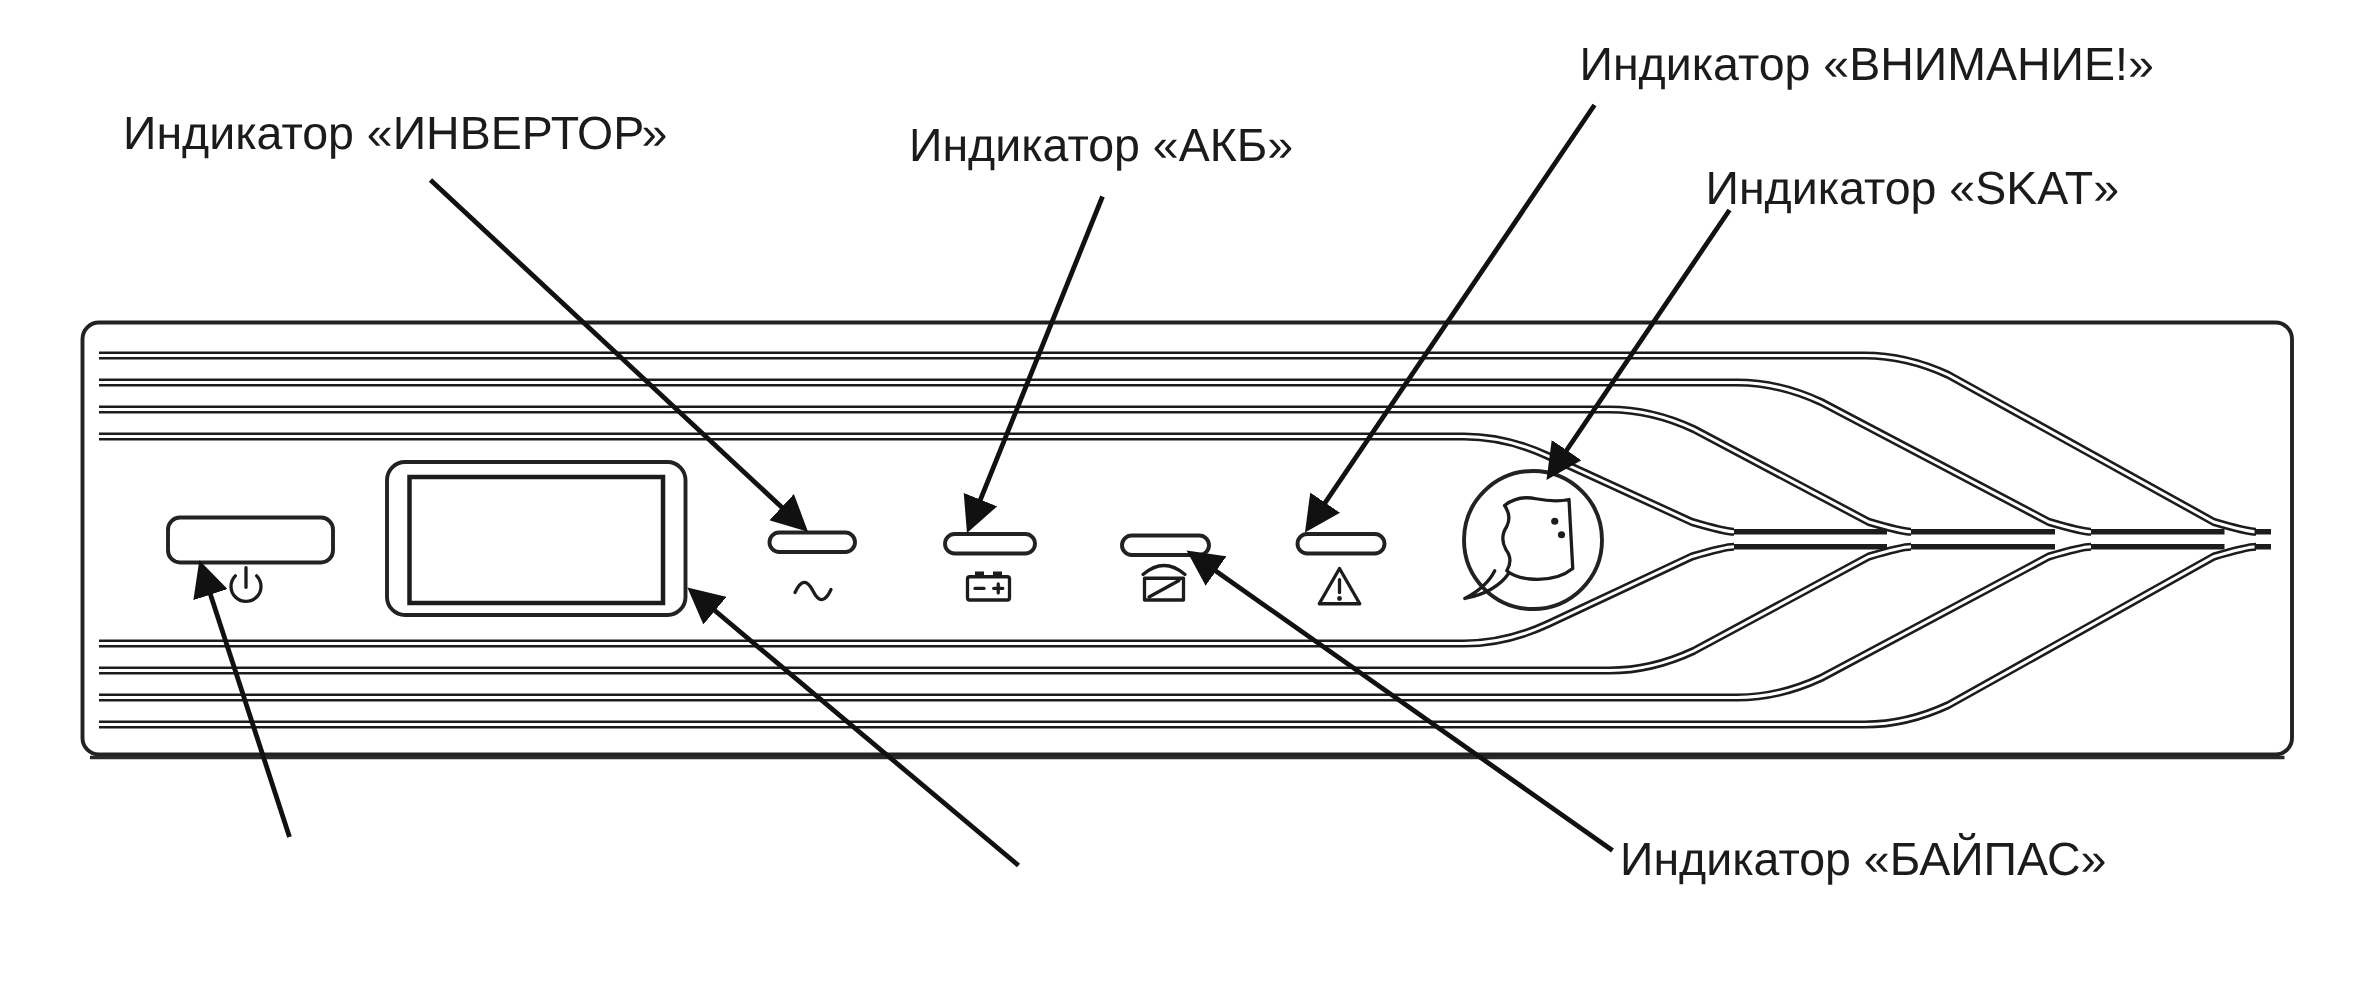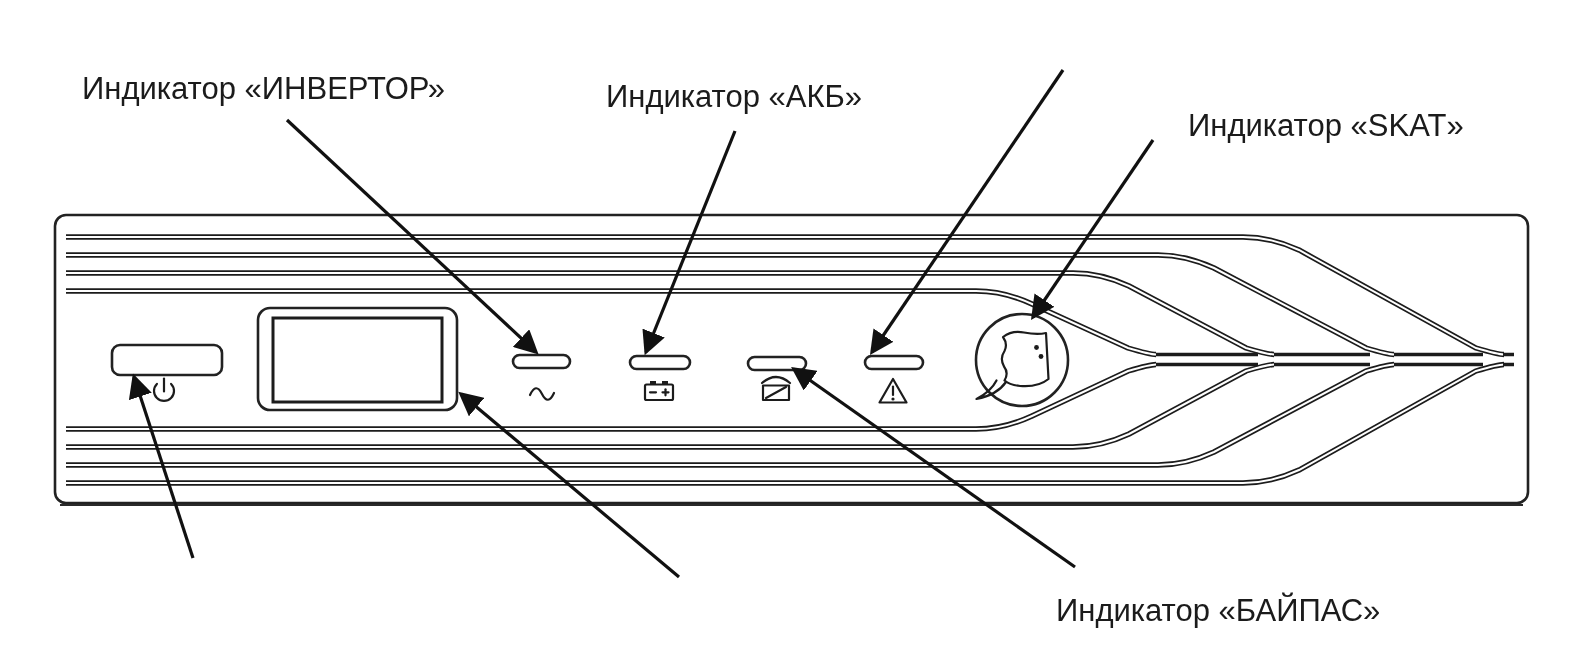--- a/index.html
+++ b/index.html
@@ -131,18 +131,19 @@
       <line class="callout" x1="1063" y1="70" x2="872" y2="352" marker-end="url(#ah)"></line>
       <line class="callout" x1="1153" y1="140" x2="1033" y2="317" marker-end="url(#ah)"></line>
       <line class="callout" x1="193" y1="558" x2="134" y2="377" marker-end="url(#ah)"></line>
       <line class="callout" x1="679" y1="577" x2="461" y2="394" marker-end="url(#ah)"></line>
       <line class="callout" x1="1075" y1="567" x2="794" y2="369" marker-end="url(#ah)"></line>
     </g>
   </svg>
 
   <div class="lbl" style="left:82px;top:72px;">Индикатор «ИНВЕРТОР»</div>
   <div class="lbl" style="left:606px;top:80px;">Индикатор «АКБ»</div>
-  <div class="lbl" style="left:1188px;top:109px;">Индикатор «SKAT»</div>
+  <div class="lbl" style="left:1053px;top:26px;">Индикатор «ВНИМАНИЕ!»</div>
+  <div class="lbl" style="left:1137px;top:109px;">Индикатор «SKAT»</div>
 
 
-  <div class="lbl" style="left:1056px;top:556px;margin-top:38px;">Индикатор «БАЙПАС»</div>
+  <div class="lbl" style="left:1080px;top:556px;">Индикатор «БАЙПАС»</div>
 
 </div>
 
 </body></html>

